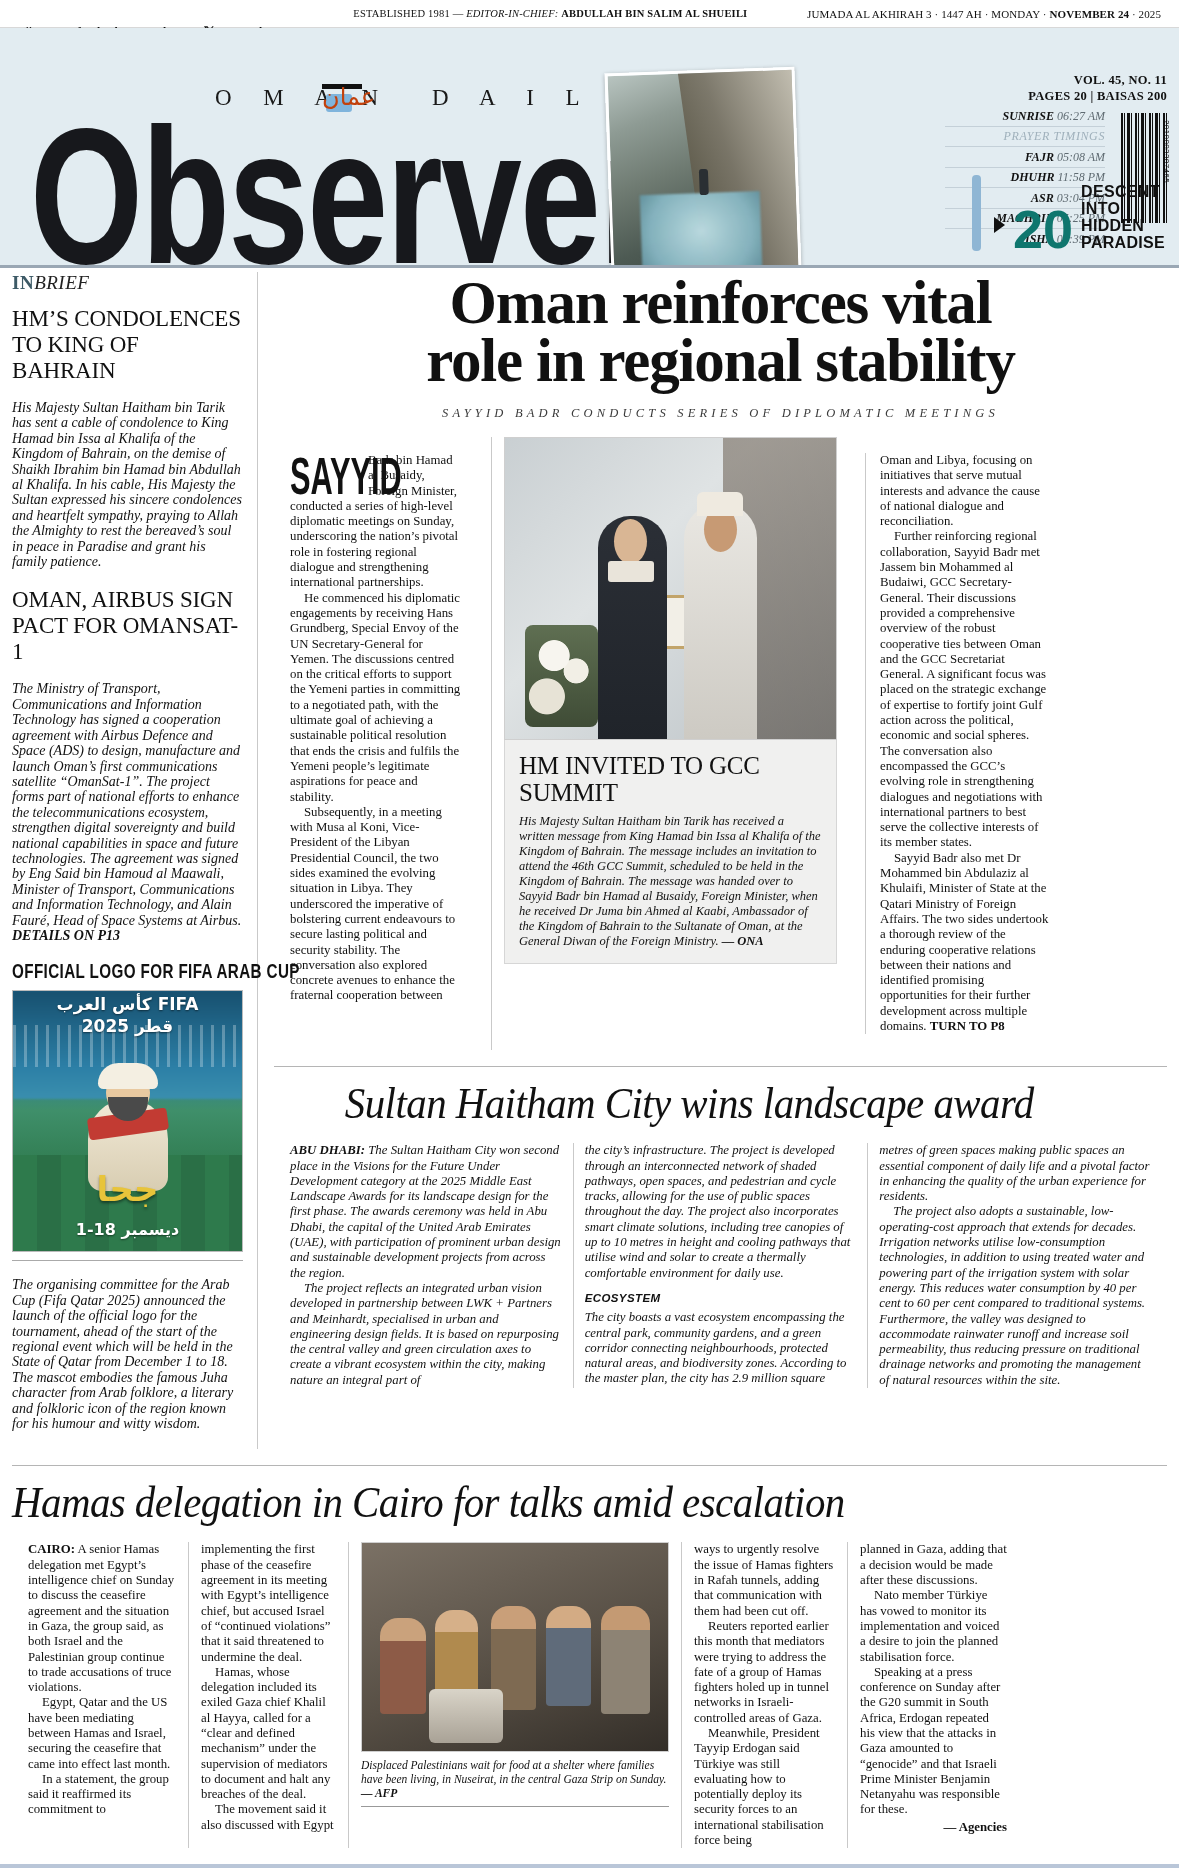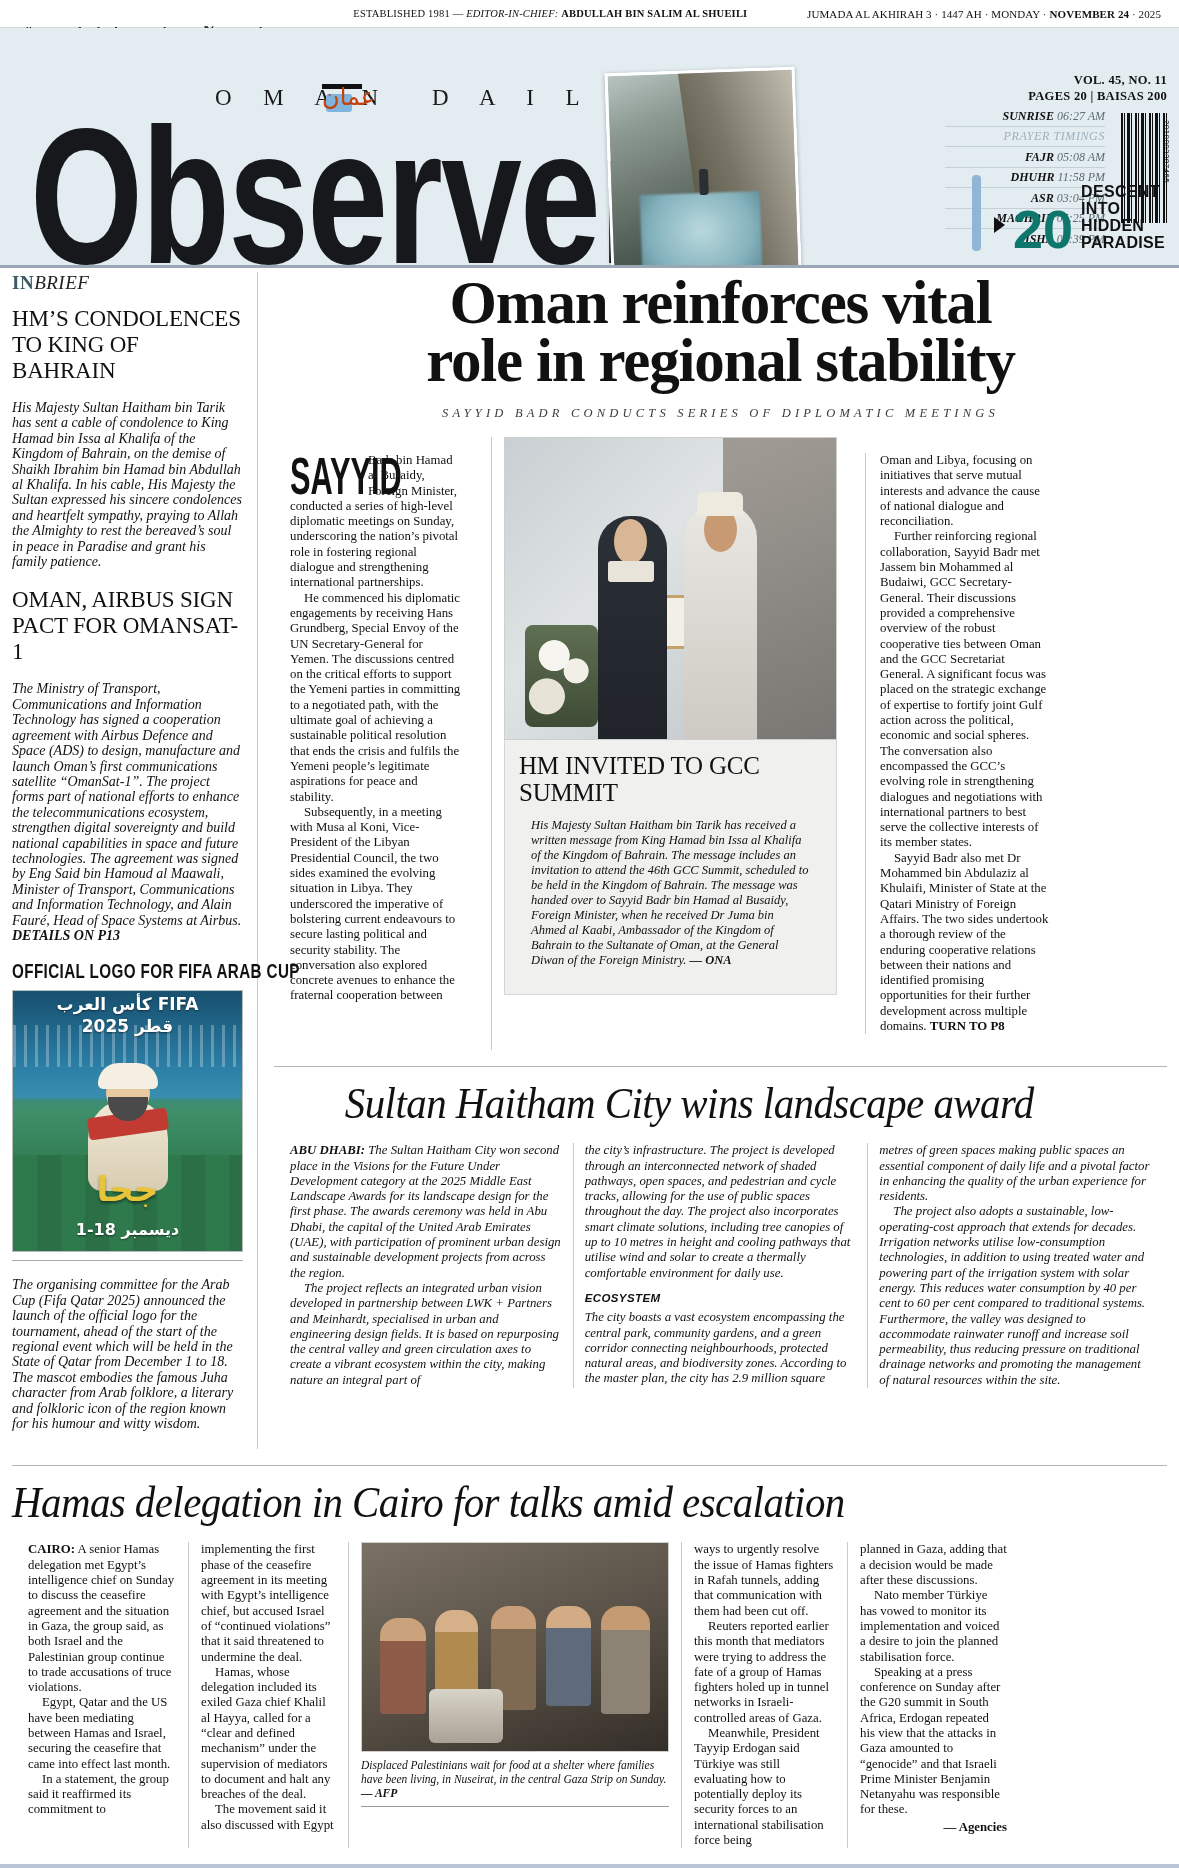--- a/index.html
+++ b/index.html
@@ -311,21 +311,21 @@
     border-bottom:1px solid #d6d6d6;
     padding:12px 14px 14px 14px;
   }
   .photobox h4 {
     margin:0 0 8px 0;
     font-family:"Liberation Serif", serif;
     font-weight:normal; font-size:25px; line-height:27px;
     letter-spacing:-.2px;
   }
   .photobox p {
-    margin:12px; font-style:italic;
+    margin:0; font-style:italic;
     font-size:12.5px; line-height:15px;
   }
   .photobox p b { font-weight:bold; font-style:italic; }
 
   
   .sec-rule { border-top:1px solid #b5b5b5; margin:16px 0 0 0; }
   .sec2 { padding-top:14px; }
   .sec-head {
     font-family:"Liberation Serif", serif;
     font-style:italic; font-weight:normal;

